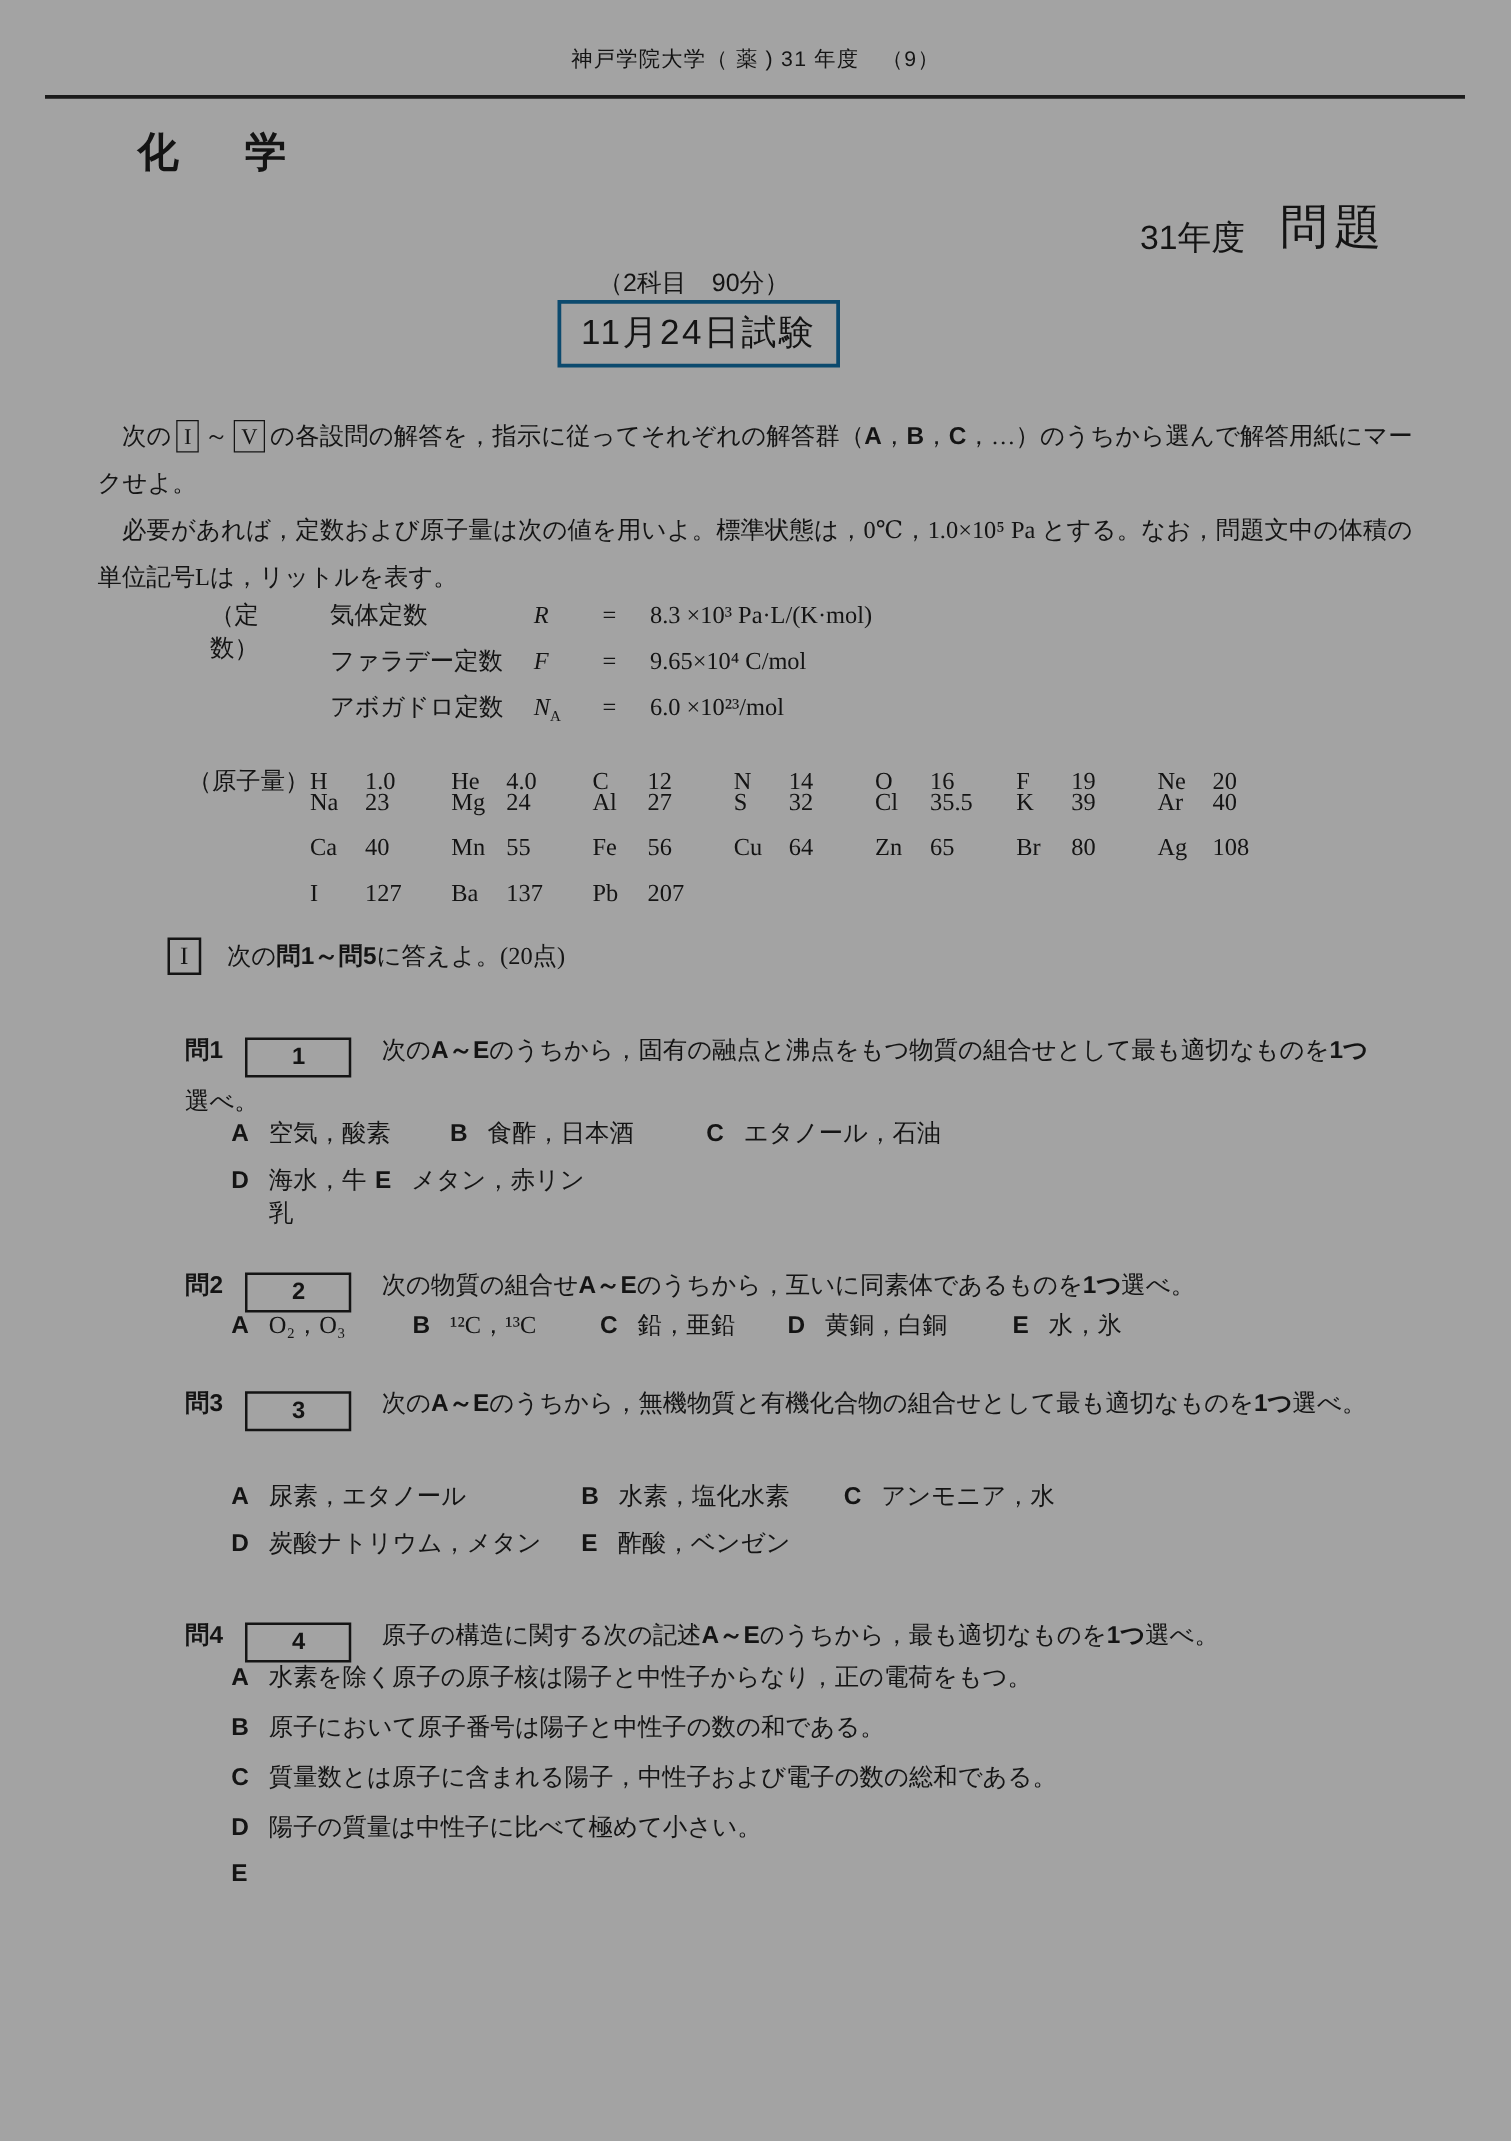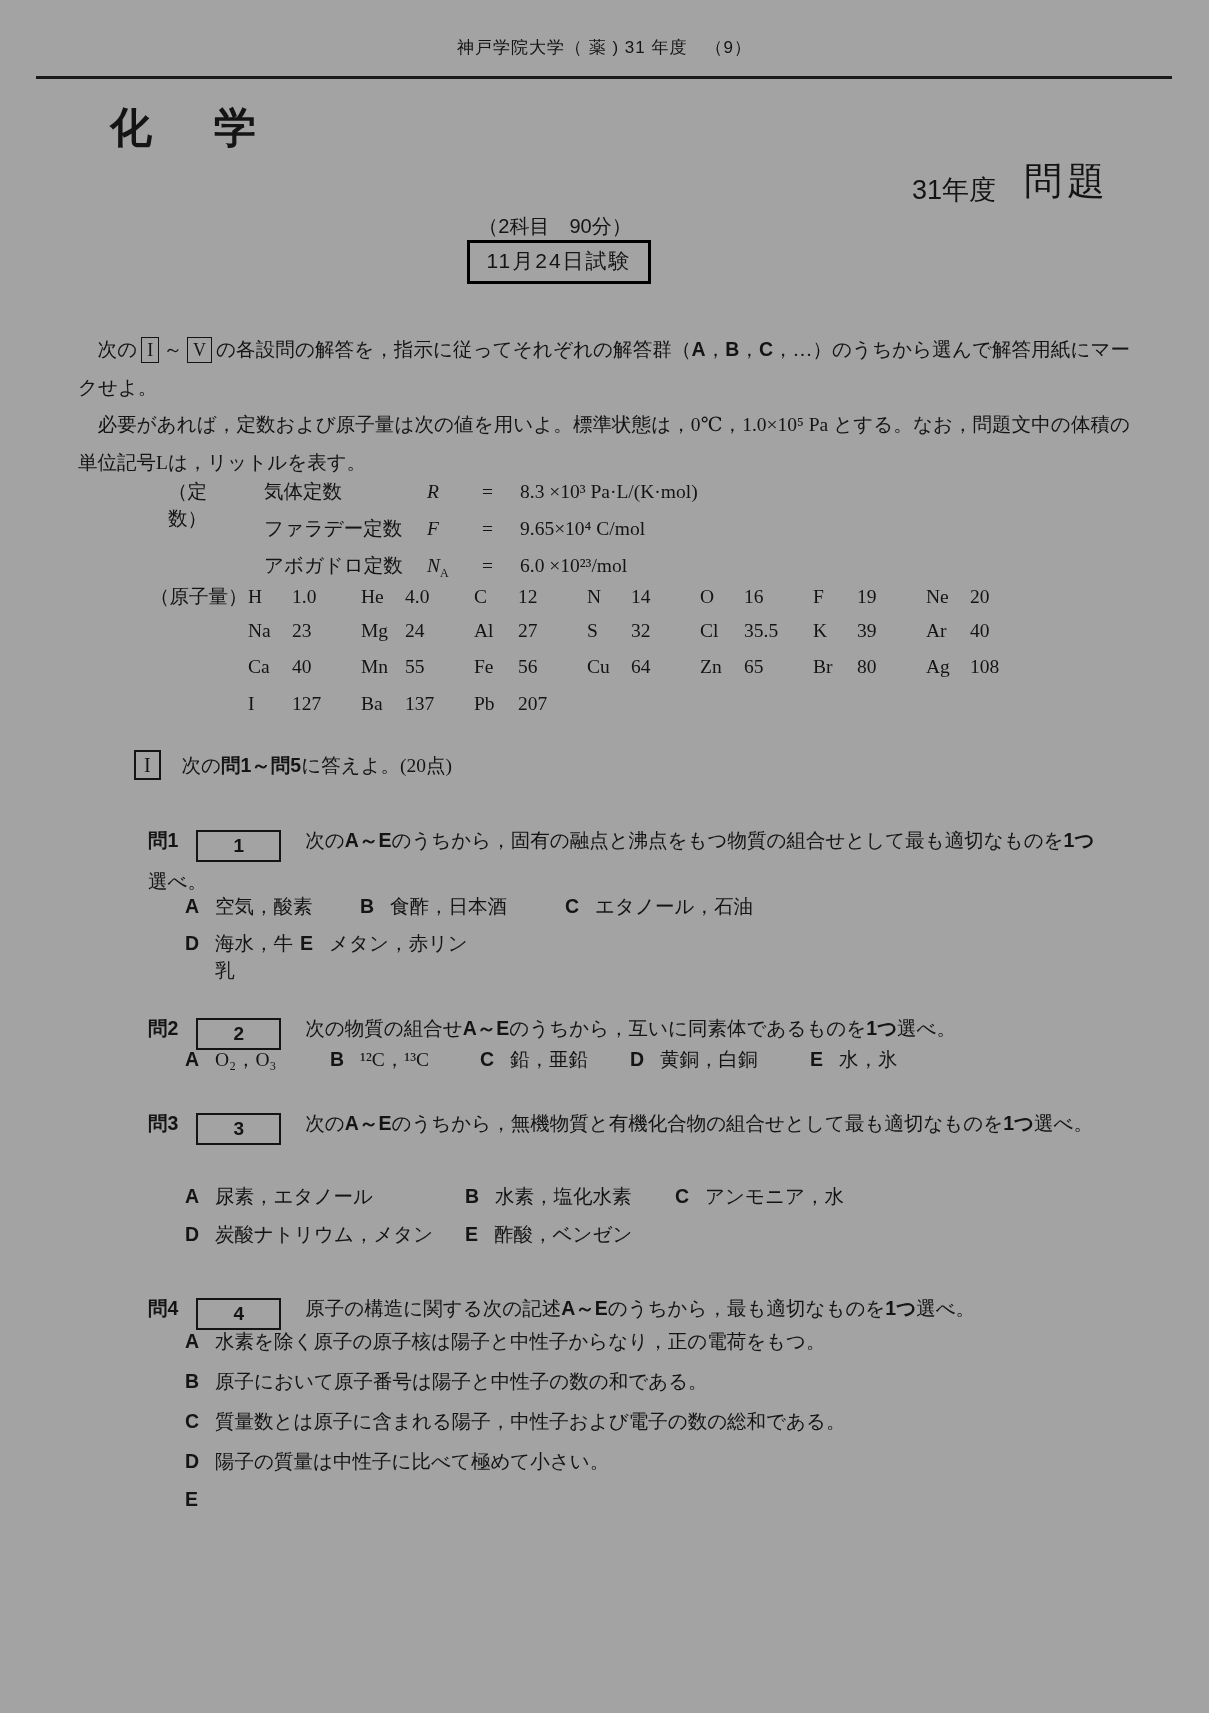--- a/index.html
+++ b/index.html
@@ -15,39 +15,39 @@
   .page-header {
     position:absolute; top:36px; left:0; width:100%;
     text-align:center; font-size:17px; letter-spacing:1px;
     font-family:"Liberation Sans","DejaVu Sans",sans-serif;
   }
   .rule { position:absolute; top:76px; left:36px; width:1136px; height:3px; background:#1b1b1b; }
 
   
   .subject {
     position:absolute; top:100px; left:110px;
-    font-size:42px; font-weight:bold; letter-spacing:10px;
+    font-size:33px; font-weight:bold; letter-spacing:10px;
     font-family:"Liberation Sans","DejaVu Sans",sans-serif;
   }
   .exam-title {
     position:absolute; top:156px; left:0; width:1110px; text-align:right;
     font-size:38px; letter-spacing:5px;
     font-family:"Liberation Sans","DejaVu Sans",sans-serif;
   }
   .year {
     position:absolute; top:172px; left:912px; font-size:27px;
     font-family:"Liberation Sans","DejaVu Sans",sans-serif;
   }
   .time-info {
     position:absolute; top:213px; left:0; width:1110px; text-align:center;
     font-size:20px; font-family:"Liberation Sans","DejaVu Sans",sans-serif;
   }
   .date-box-wrap { position:absolute; top:240px; left:0; width:1118px; display:flex; justify-content:center; }
   .date-box {
-    border:3px solid #000000; font-size:21px; padding:4px 16px 6px; letter-spacing:2px;
+    border:3px solid #0c4a6e; font-size:28px; padding:4px 16px 6px; letter-spacing:2px;
     font-family:"Liberation Sans","DejaVu Sans",sans-serif;
   }
 
   
   .para { position:absolute; left:78px; width:1052px; font-size:19.5px; line-height:38px; text-align:justify; }
   .p1 { top:330px; }
   .p2 { top:406px; }
   .seg-bold { font-family:"Liberation Sans","DejaVu Sans",sans-serif; font-weight:bold; }
   .seg-box {
     display:inline-block; border:1.5px solid #141414; padding:0 5px; margin:0 4px;
@@ -61,21 +61,21 @@
   .const-name { width:163px; }
   .const-sym { width:55px; }
   .const-sym i { font-style:italic; }
   .const-sym sub { font-size:12px; }
   .const-eq { width:38px; }
   .const-val {}
 
   
   .aw-block { position:absolute; left:150px; top:583px; font-size:19.5px; }
   .aw-row { display:flex; align-items:baseline; height:36.5px; }
-  .aw-label { width:98px; }
+  .aw-label { width:98px;margin-top:28px; }
   .aw-cell { width:113px; display:flex; }
   .aw-e { width:44px; }
   .aw-v {}
 
   
   .sec-heading { position:absolute; left:134px; top:750px; font-size:19.5px; }
   .roman-box {
     display:inline-block; border:2px solid #141414; padding:0 8px; margin-right:16px;
     font-size:20px; line-height:26px;
   }

